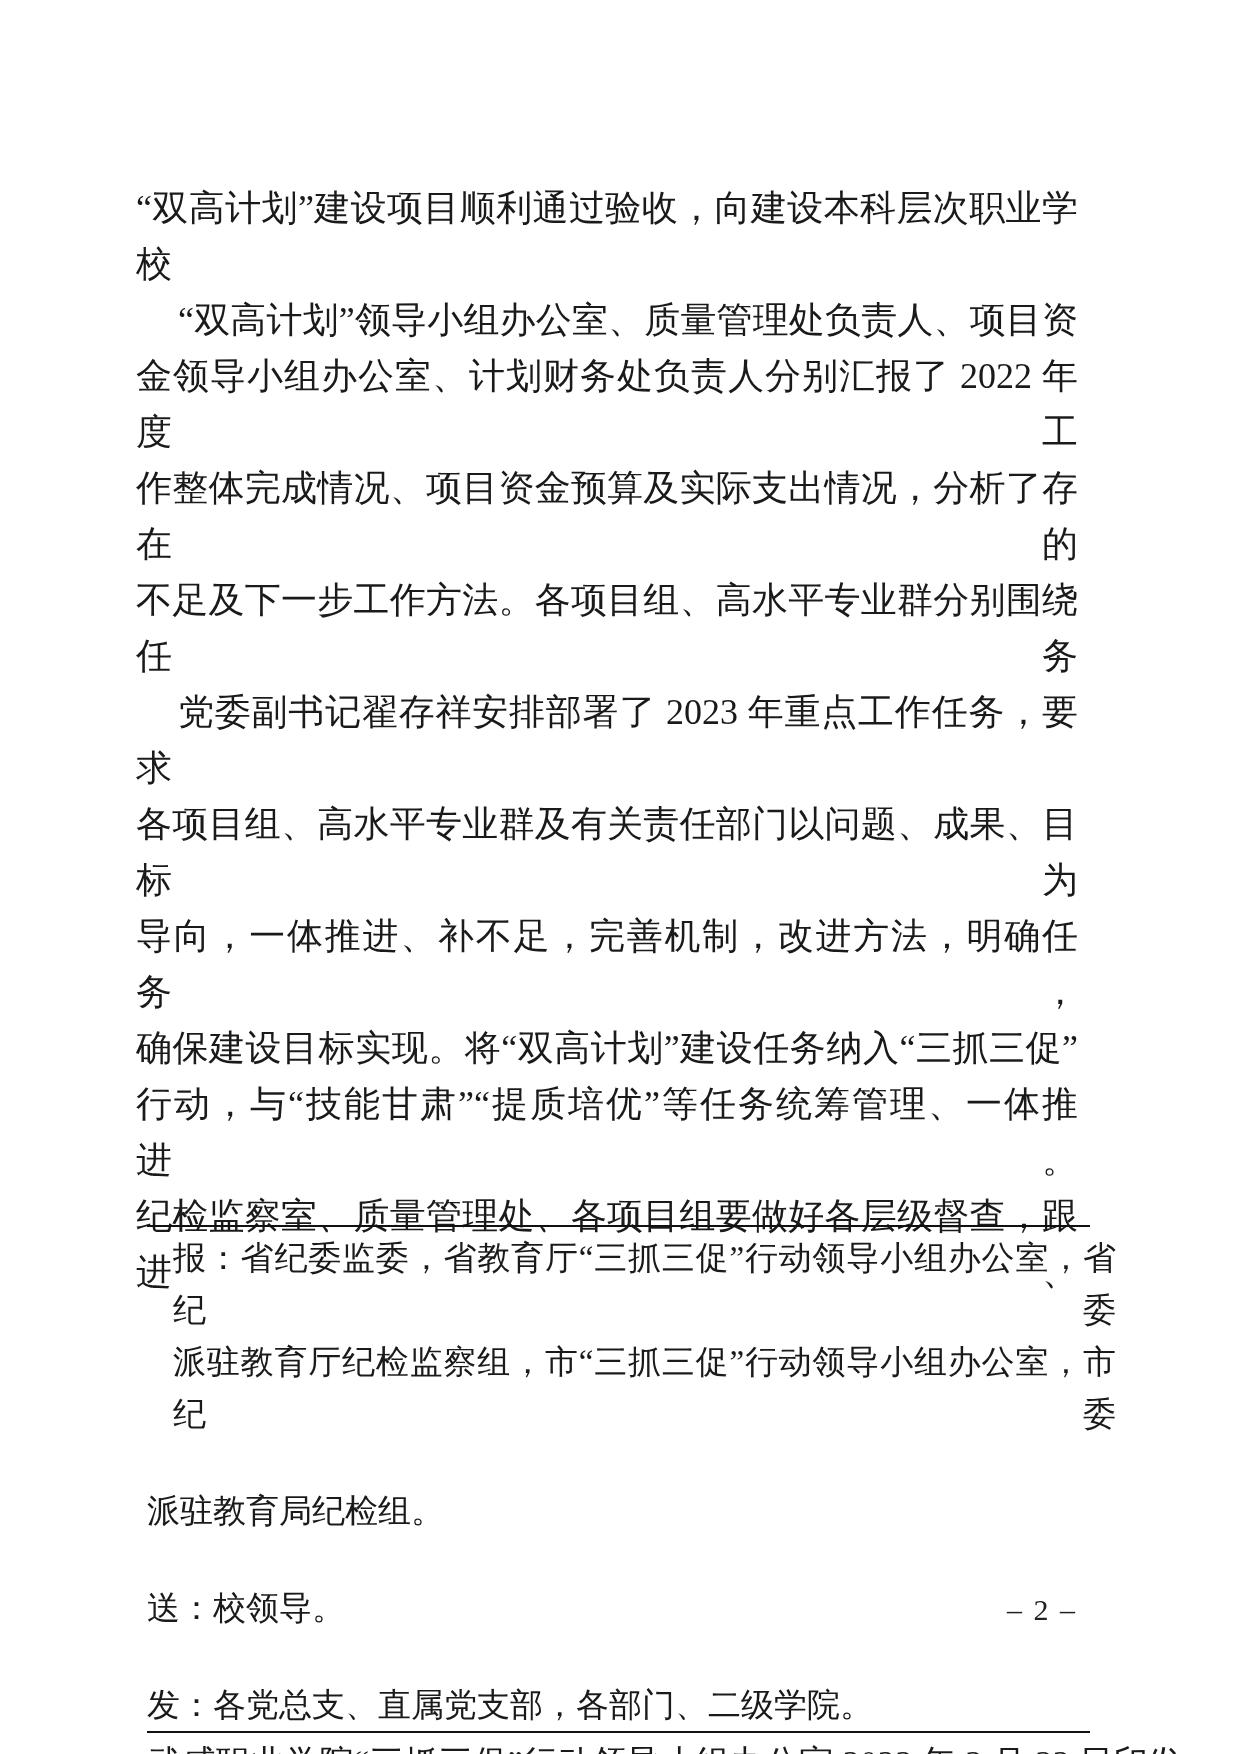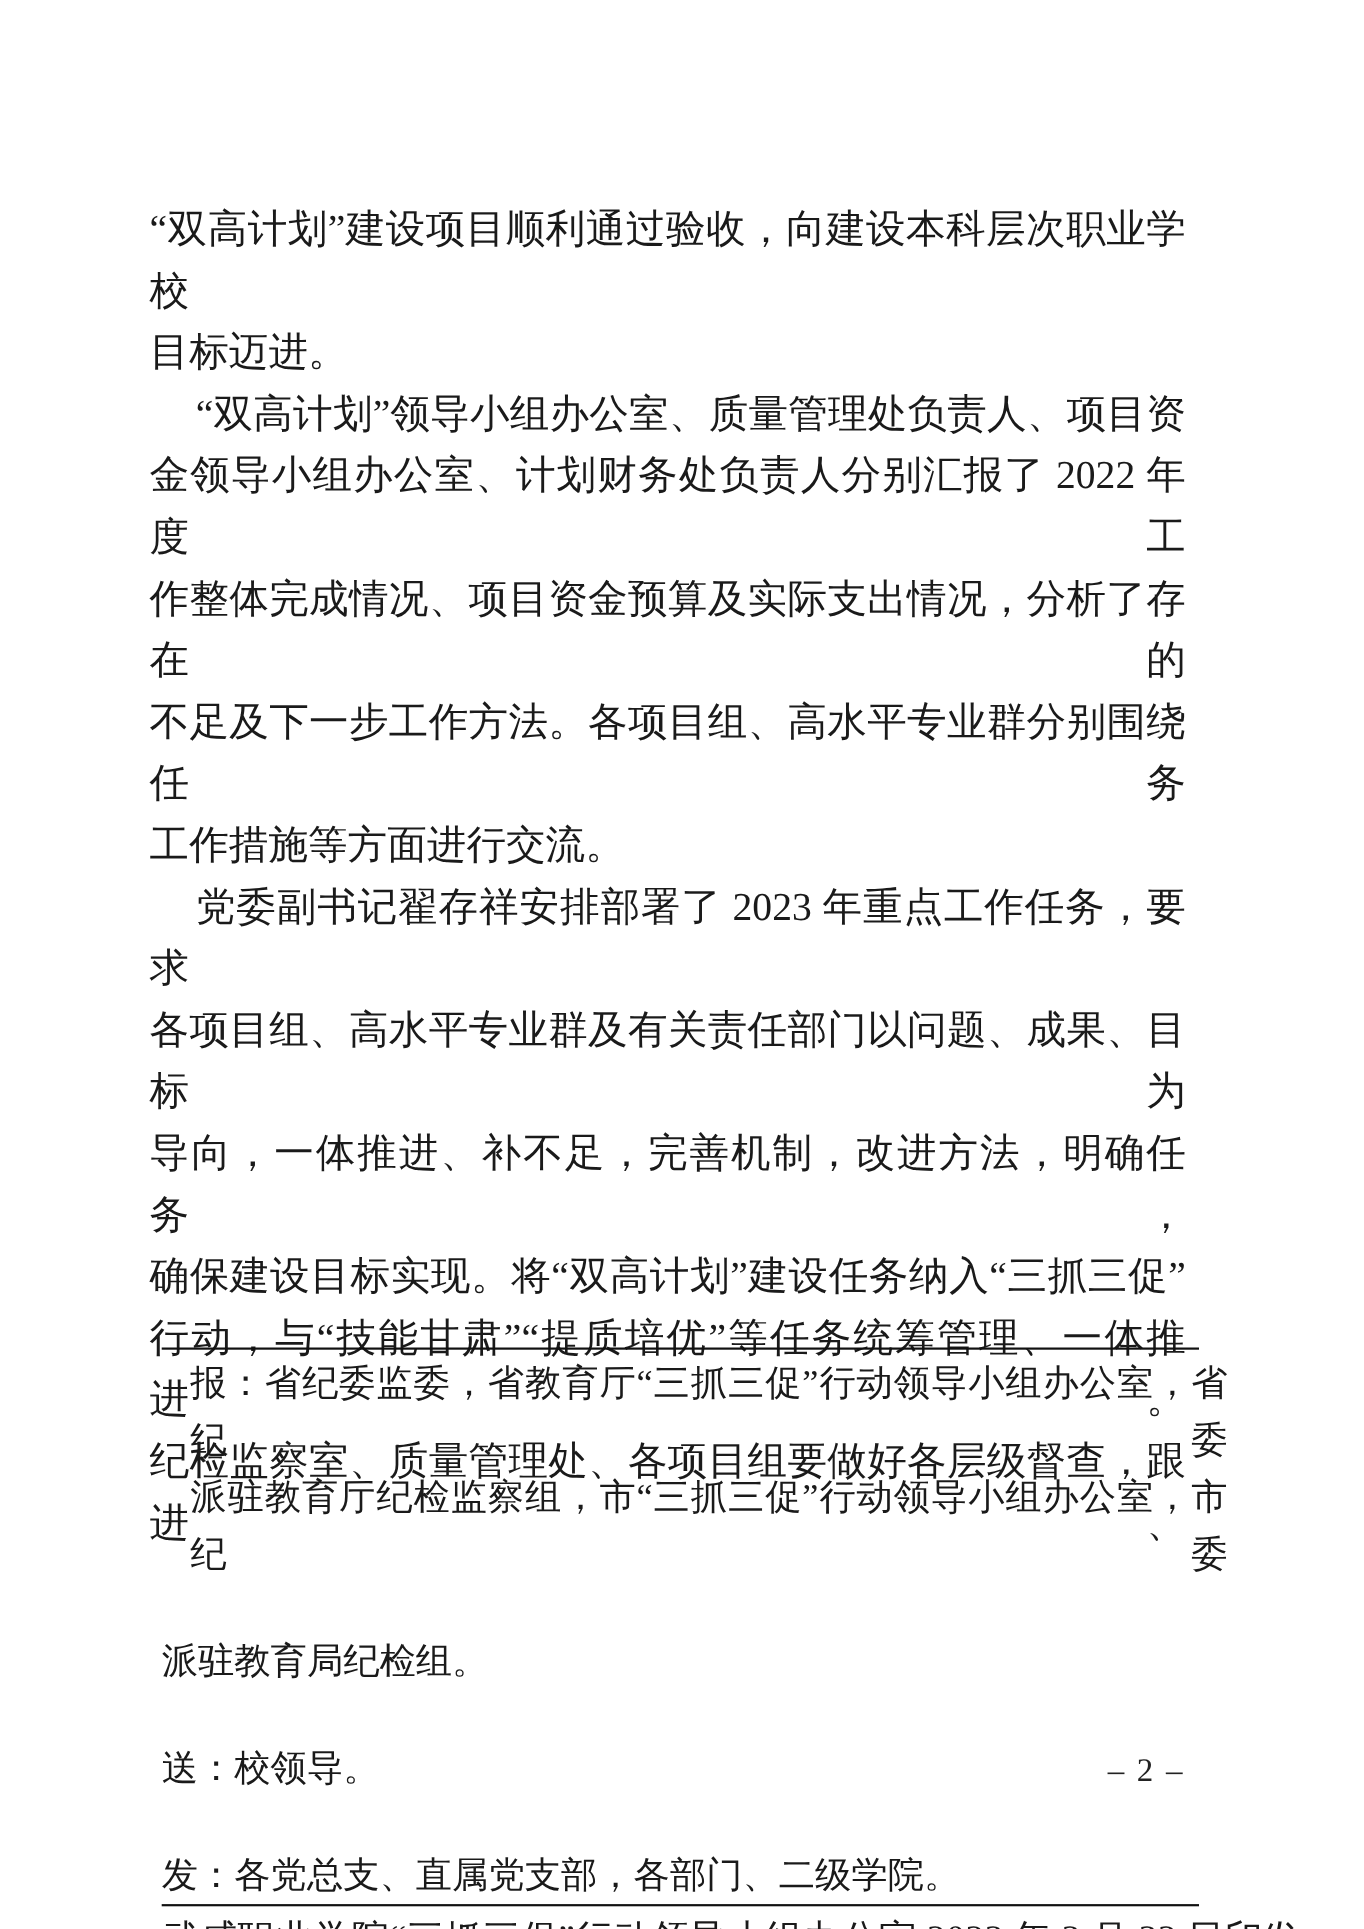--- a/index.html
+++ b/index.html
@@ -77,26 +77,24 @@
     color: #222222;
   }
 </style>
 </head>
 <body>
 
 <div class="page">
 
   <div class="doc-body">
     <div class="bline fill">“双高计划”建设项目顺利通过验收，向建设本科层次职业学校</div>
-    <div class="bline end">目标迈进。</div>
     <div class="bline fill indent">“双高计划”领导小组办公室、质量管理处负责人、项目资</div>
     <div class="bline fill">金领导小组办公室、计划财务处负责人分别汇报了 2022 年度工</div>
     <div class="bline fill">作整体完成情况、项目资金预算及实际支出情况，分析了存在的</div>
     <div class="bline fill">不足及下一步工作方法。各项目组、高水平专业群分别围绕任务</div>
-    <div class="bline end">工作措施等方面进行交流。</div>
     <div class="bline fill indent">党委副书记翟存祥安排部署了 2023 年重点工作任务，要求</div>
     <div class="bline fill">各项目组、高水平专业群及有关责任部门以问题、成果、目标为</div>
     <div class="bline fill">导向，一体推进、补不足，完善机制，改进方法，明确任务，</div>
     <div class="bline fill">确保建设目标实现。将“双高计划”建设任务纳入“三抓三促”</div>
     <div class="bline fill">行动，与“技能甘肃”“提质培优”等任务统筹管理、一体推进。</div>
     <div class="bline fill">纪检监察室、质量管理处、各项目组要做好各层级督查，跟进、</div>
   </div>
 
   <div class="doc-footer">
     <div class="rule"></div>

